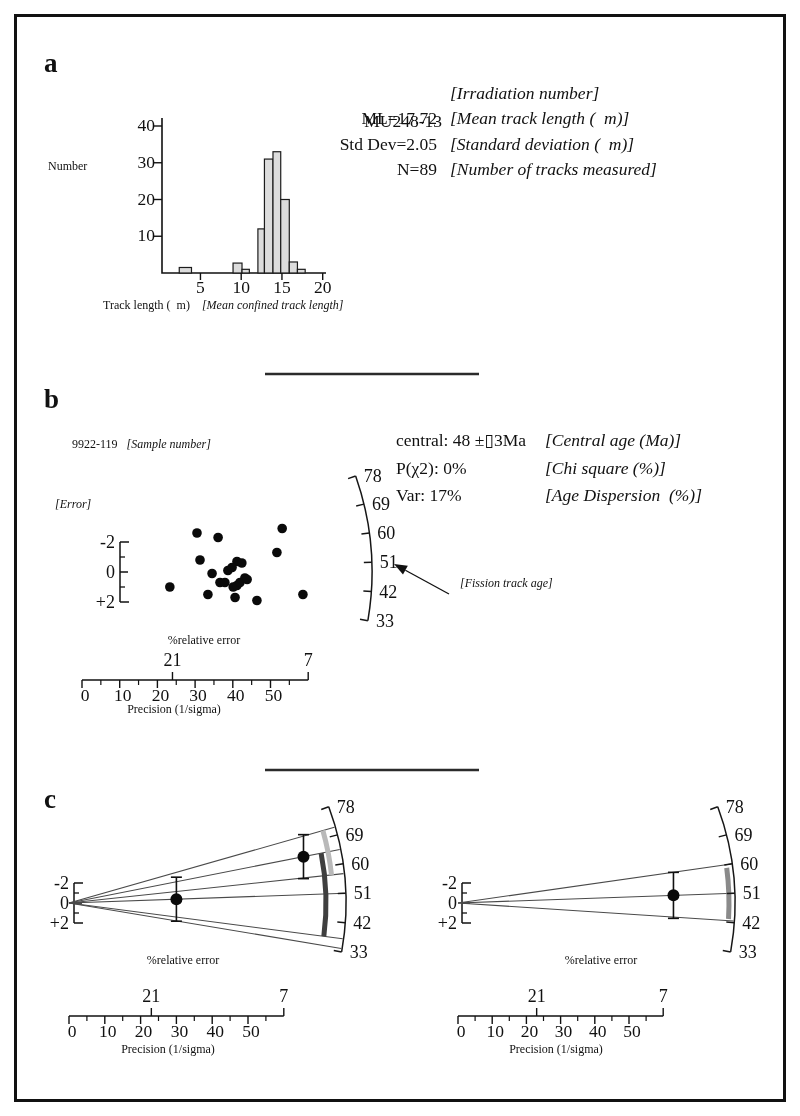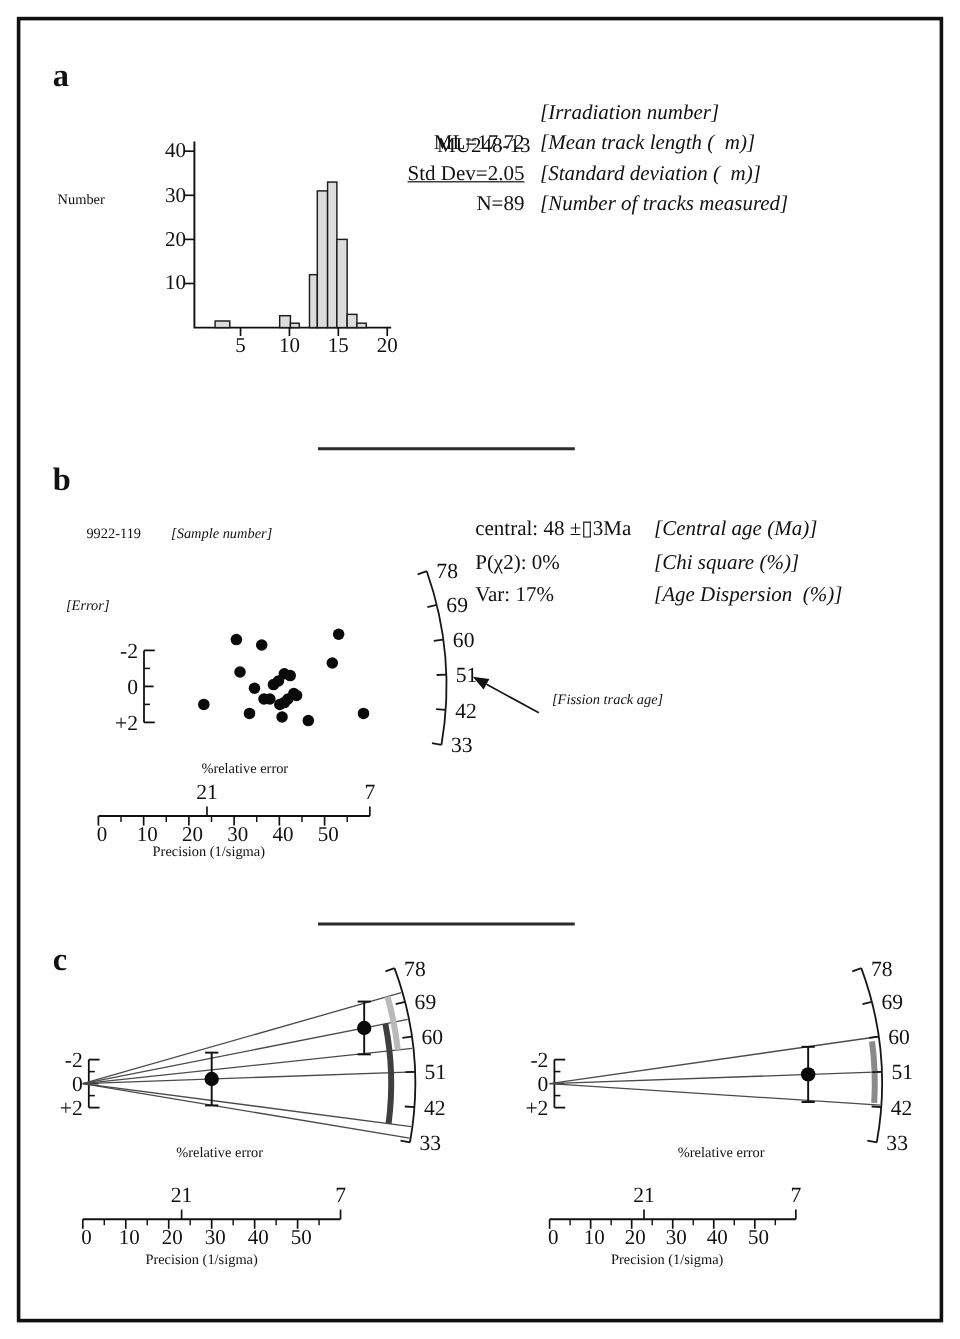--- a/index.html
+++ b/index.html
@@ -173,43 +173,47 @@
       <line x1="629" y1="1016" x2="629" y2="1024" stroke="#111" stroke-width="1.4"></line>
       <line x1="646.1" y1="1016" x2="646.1" y2="1021" stroke="#111" stroke-width="1.2"></line>
       <line x1="536.66" y1="1016" x2="536.66" y2="1008" stroke="#111" stroke-width="1.4"></line>
       <line x1="663.2" y1="1016" x2="663.2" y2="1008" stroke="#111" stroke-width="1.4"></line>
       <line x1="265" y1="374" x2="479" y2="374" stroke="#2b2b2b" stroke-width="2.4"></line>
       <line x1="265" y1="770" x2="479" y2="770" stroke="#2b2b2b" stroke-width="2.4"></line>
     </svg>
 
   <div class="lbl panel-letter" style="left:44px;top:48px">a</div>
   <div class="lbl sz19" style="left:48px;top:160px">Number</div>
+  <div class="lbl sz19" style="left:103px;top:299px">
+    <span>Track length (&nbsp;&nbsp;m)</span>
+    <span class="it" style="margin-left:9px">[Mean confined track length]</span>
+  </div>
 
   <div class="lbl panel-letter" style="left:44px;top:384px">b</div>
   <div class="lbl sz19" style="left:72px;top:438px">
     <span>9922-119</span>
-    <span class="it" style="margin-left:22px">[Sample number]</span>
+    <span class="it" style="margin-left:6px">[Sample number]</span>
   </div>
   <div class="lbl sz19 it" style="left:55px;top:498px">[Error]</div>
   <div class="lbl sz19 it" style="left:460px;top:577px">[Fission track age]</div>
 
   <div class="lbl panel-letter" style="left:44px;top:784px">c</div>
 <div class="lbl sz17 arvm" style="left: 155px; top: 236.25px;">10</div>
     <div class="lbl sz17 arvm" style="left: 155px; top: 199.5px;">20</div>
     <div class="lbl sz17 arvm" style="left: 155px; top: 162.75px;">30</div>
     <div class="lbl sz17 arvm" style="left: 155px; top: 126px;">40</div>
     <div class="lbl sz17 ac" style="left: 200.45px; top: 278px;">5</div>
     <div class="lbl sz17 ac" style="left: 241.2px; top: 278px;">10</div>
     <div class="lbl sz17 ac" style="left: 281.95px; top: 278px;">15</div>
     <div class="lbl sz17 ac" style="left: 322.7px; top: 278px;">20</div>
     <div class="lbl sz17 ar" style="left: 442px; top: 84px; margin-top: 28px;">MU248-13</div>
     <div class="lbl sz17 it" style="left: 450px; top: 84px;">[Irradiation number]</div>
     <div class="lbl sz17 ar" style="left: 437px; top: 109.3px;">ML=17.72</div>
     <div class="lbl sz17 it" style="left: 450px; top: 109.3px;">[Mean track length (&nbsp;&nbsp;m)]</div>
-    <div class="lbl sz17 ar" style="left: 437px; top: 134.6px; text-decoration: underline;">Std Dev=2.05</div>
+    <div class="lbl sz17 ar" style="left: 437px; top: 134.6px;">Std Dev=2.05</div>
     <div class="lbl sz17 it" style="left: 450px; top: 134.6px;">[Standard deviation (&nbsp;&nbsp;m)]</div>
     <div class="lbl sz17 ar" style="left: 437px; top: 159.9px;">N=89</div>
     <div class="lbl sz17 it" style="left: 450px; top: 159.9px;">[Number of tracks measured]</div>
     <div class="lbl sz17" style="left: 396px; top: 431px;">central: 48 ±▯3Ma</div>
     <div class="lbl sz17 it" style="left: 545px; top: 431px;">[Central age (Ma)]</div>
     <div class="lbl sz17" style="left: 396px; top: 458.5px;">P(χ2): 0%</div>
     <div class="lbl sz17 it" style="left: 545px; top: 458.5px;">[Chi square (%)]</div>
     <div class="lbl sz17" style="left: 396px; top: 486px; text-align: right;">Var: 17%</div>
     <div class="lbl sz17 it" style="left: 545px; top: 486px;">[Age Dispersion&nbsp; (%)]</div>
     <div class="lbl sz18 arvm" style="left: 115px; top: 542px;">-2</div>

